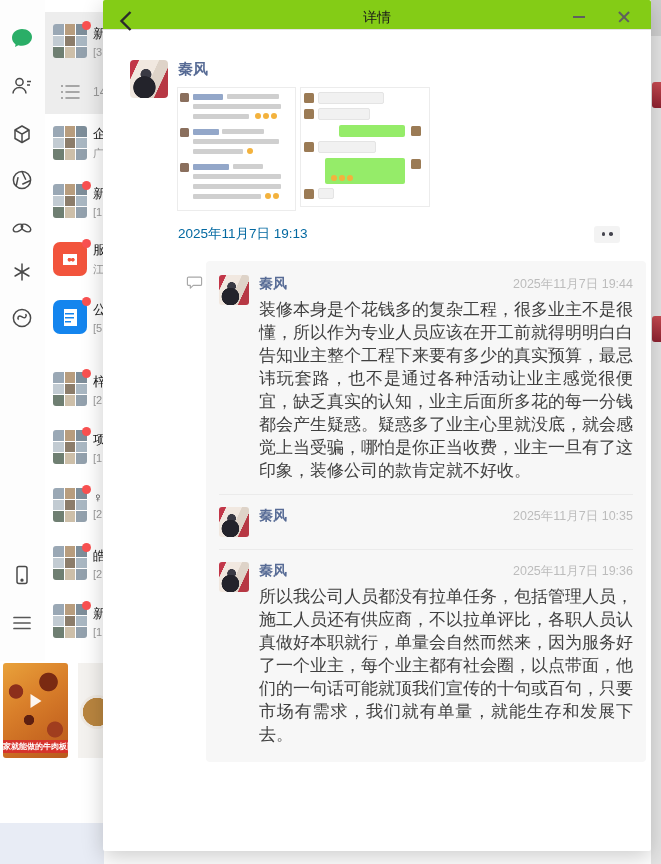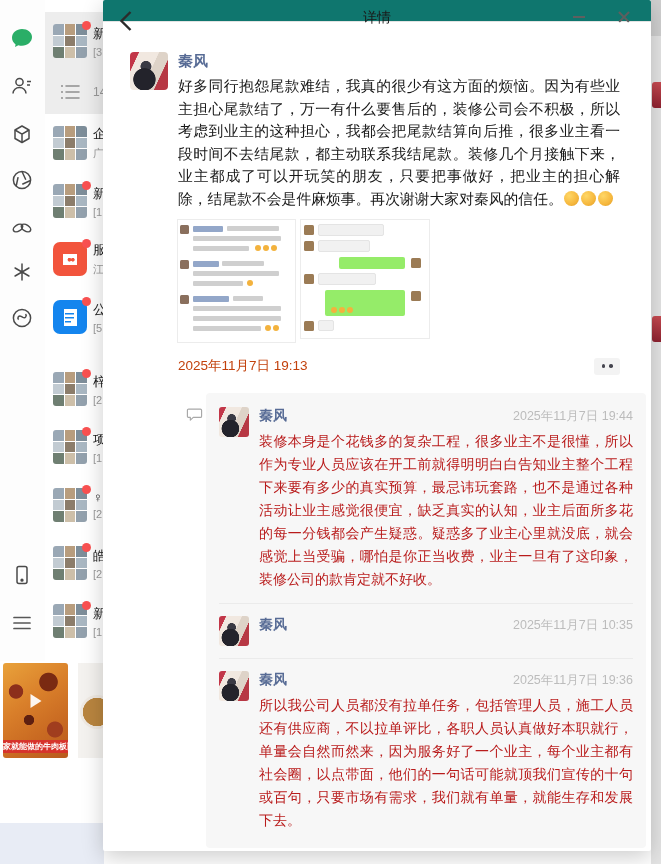--- a/index.html
+++ b/index.html
@@ -63,21 +63,21 @@
 
   
   .right-strip { position:absolute; right:0; top:0; width:10px; height:864px; background:#e4e4e4; z-index:1; }
   .rs-top { position:absolute; top:0; right:0; width:10px; height:36px; background:#cfcfcf; }
   .rs-frag { position:absolute; right:0; width:9px; height:26px; border-radius:3px 0 0 3px;
       background:linear-gradient(180deg,#c84b52,#8e2230); }
 
   
   .dialog { position:absolute; left:103px; top:0; width:548px; height:851px; background:#fff; z-index:5;
       border-radius:2px; box-shadow:0 6px 22px rgba(0,0,0,.20); display:flex; flex-direction:column; }
-  .dlg-header { position:relative; height:22px; flex:none; background:#0f766e; border-bottom:1px solid #e3e3e3; border-radius:2px 2px 0 0; }
+  .dlg-header { position:relative; height:30px; flex:none; background:#84cc16; border-bottom:1px solid #e3e3e3; border-radius:2px 2px 0 0; }
   .dlg-back { position:absolute; left:14px; top:9px; width:18px; height:16px; cursor:pointer; }
   .dlg-title { position:absolute; left:0; right:0; top:0; line-height:34px; text-align:center; font-size:14px; color:#1a1a1a; }
   .dlg-min { position:absolute; right:55px; top:0; width:34px; height:34px; cursor:pointer; }
   .dlg-min::after { content:""; position:absolute; left:11px; top:16px; width:12px; height:2px; background:#5f5f5f; }
   .dlg-close { position:absolute; right:10px; top:0; width:34px; height:34px; cursor:pointer; }
   .dlg-close::before, .dlg-close::after { content:""; position:absolute; left:10px; top:16px; width:14px; height:1.6px; background:#5f5f5f; }
   .dlg-close::before { transform:rotate(45deg); }
   .dlg-close::after { transform:rotate(-45deg); }
 
   .dlg-body { flex:1; overflow:hidden; padding:30px 0 40px 27px; }
@@ -99,35 +99,35 @@
   .pimg2 { width:128px; height:118px; }
   .mav { position:absolute; width:9px; height:9px; background:#8a6f5d; border-radius:1.5px; }
   .mbar { position:absolute; height:6px; background:#93a7c9; border-radius:1px; }
   .mline { position:absolute; height:5px; background:#cfcfcf; border-radius:1px; }
   .mdot { position:absolute; width:6px; height:6px; border-radius:50%; background:#f3b23d; }
   .wb { position:absolute; background:#f1f1f1; border:1px solid #e4e4e4; border-radius:2px; }
   .gb { position:absolute; background:#95ec69; border-radius:2px; }
   .cav { position:absolute; width:10px; height:10px; background:#9b7b55; border-radius:1.5px; }
 
   .post-meta { margin-top:15px; width:442px; display:flex; align-items:center; justify-content:space-between; }
-  .post-time { color:#c2410c; font-size:13.5px; }
+  .post-time { color:#0369a1; font-size:13.5px; }
   .menu-btn { width:26px; height:17px; background:#f3f3f3; border-radius:3px; display:flex; align-items:center; justify-content:center; gap:4px; cursor:pointer; }
   .menu-btn i { width:3.5px; height:3.5px; border-radius:50%; background:#45454f; }
 
   .comments-wrap { margin-top:18px; margin-left:56px; display:flex; align-items:flex-start; }
   .cmt-bubble-icon { width:17px; height:15px; margin-top:14px; flex:none; }
   .comments-box { margin-left:3px; width:440px; background:#f7f7f7; border-radius:4px; padding:14px 13px 16px; }
   .comment { display:flex; }
   .comment + .comment { margin-top:12px; padding-top:12px; border-top:1px solid #ebebeb; }
   .cmt-avatar { width:30px; height:30px; flex:none; margin-right:10px; border-radius:3px; cursor:pointer; }
   .cmt-main { flex:1; min-width:0; }
   .cmt-head { display:flex; justify-content:space-between; align-items:baseline; }
   .cmt-name { color:#576b95; font-size:14px; font-weight:bold; cursor:pointer; }
   .cmt-time { color:#bcbcbc; font-size:12.5px; }
-  .cmt-text { margin-top:5px; font-size:14px; line-height:23px; color:#b91c1c; text-align:justify; }
+  .cmt-text { margin-top:5px; font-size:17px; line-height:23px; color:#404040; text-align:justify; }
 </style>
 </head>
 <body>
 
 <div class="screen">
 
   <div class="right-strip">
     <div class="rs-top"></div>
     <div class="rs-frag" style="top:82px"></div>
     <div class="rs-frag" style="top:316px"></div>
@@ -418,21 +418,20 @@
       <div class="dlg-title">详情</div>
       <div class="dlg-min"></div>
       <div class="dlg-close"></div>
     </div>
 
     <div class="dlg-body">
       <div class="post">
         <div class="post-avatar avatar-photo"></div>
         <div class="post-main">
           <span class="post-name">秦风</span>
-          <div class="post-text"><span>好多同行抱怨尾款难结，我真的很少有这方面的烦恼。因为有些业主担心尾款结了，万一有什么要售后的，装修公司会不积极，所以考虑到业主的这种担心，我都会把尾款结算向后推，很多业主看一段时间不去结尾款，都主动联系我结尾款。装修几个月接触下来，业主都成了可以开玩笑的朋友，只要把事做好，把业主的担心解除，结尾款不会是件麻烦事。再次谢谢大家对秦风的信任。</span><span><i class="hand-emoji"></i><i class="hand-emoji"></i><i class="hand-emoji"></i></span></div>
 
           <div class="post-imgs">
 
             <div class="pimg pimg1">
               <i class="mav" style="left:2px;top:5px"></i>
                 <i class="mbar" style="left:15px;top:6px;width:30px"></i>
                 <i class="mline" style="left:49px;top:6px;width:52px"></i>
               <i class="mline" style="left:15px;top:16px;width:88px"></i>
                 <i class="mline" style="left:15px;top:26px;width:56px"></i>
               <i class="mdot" style="left:77px;top:25px"></i>

